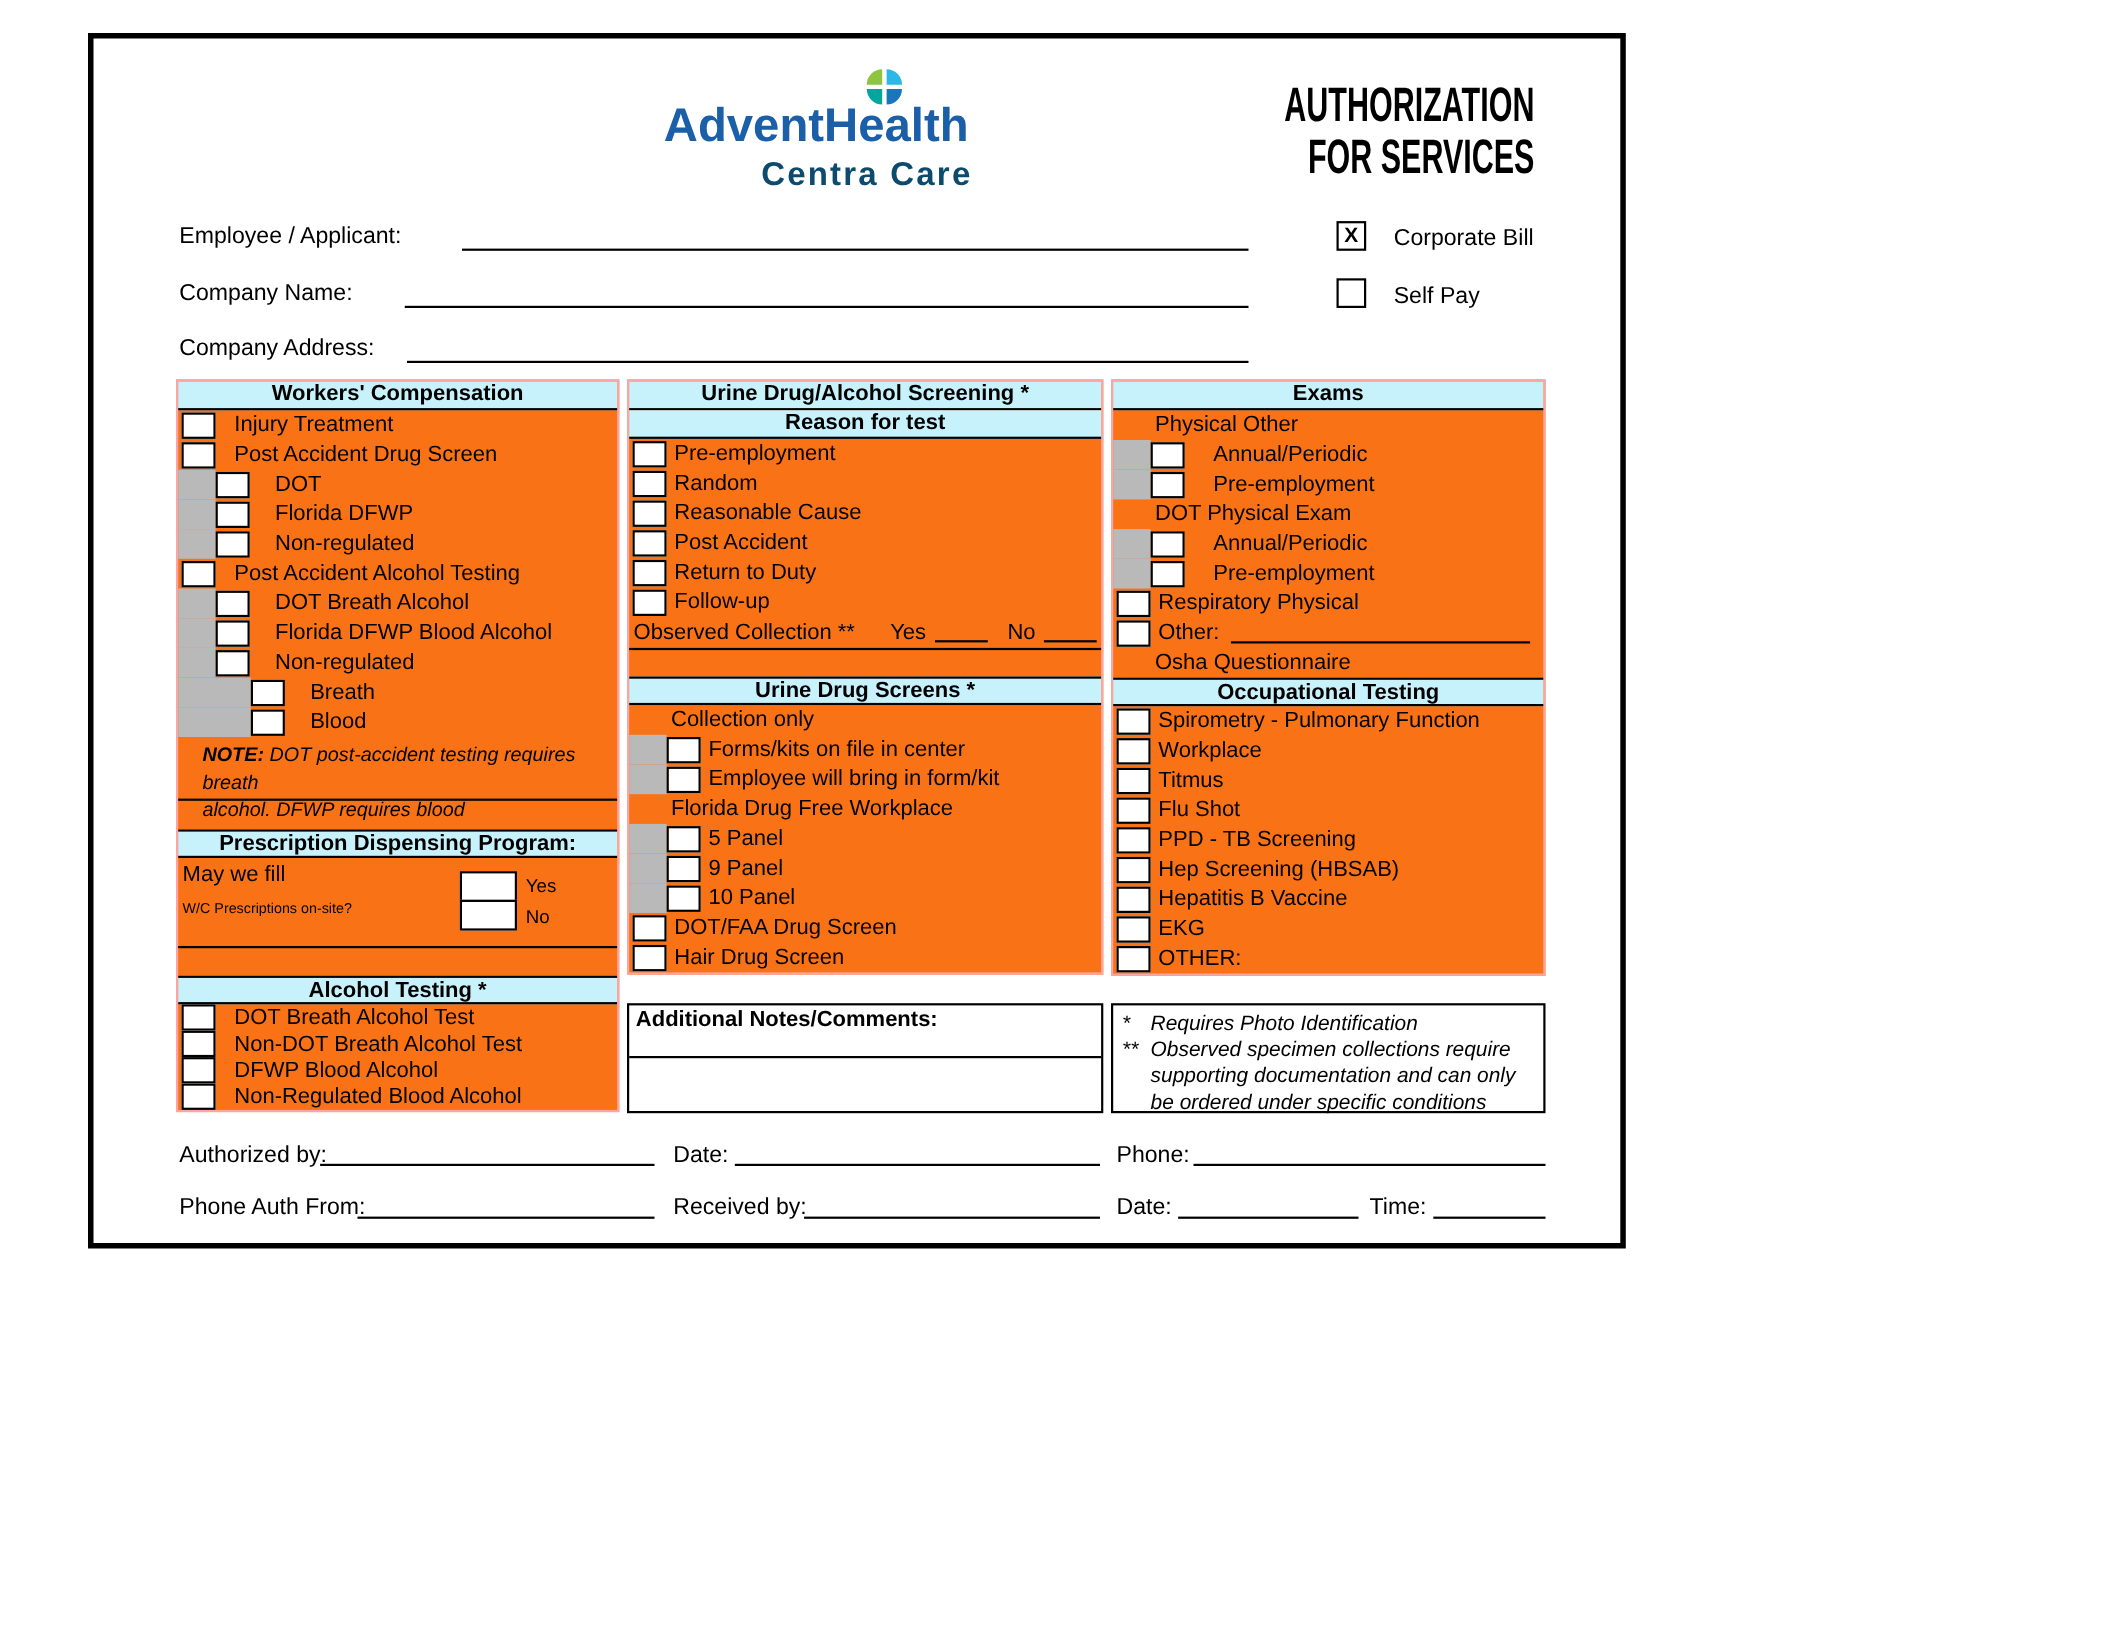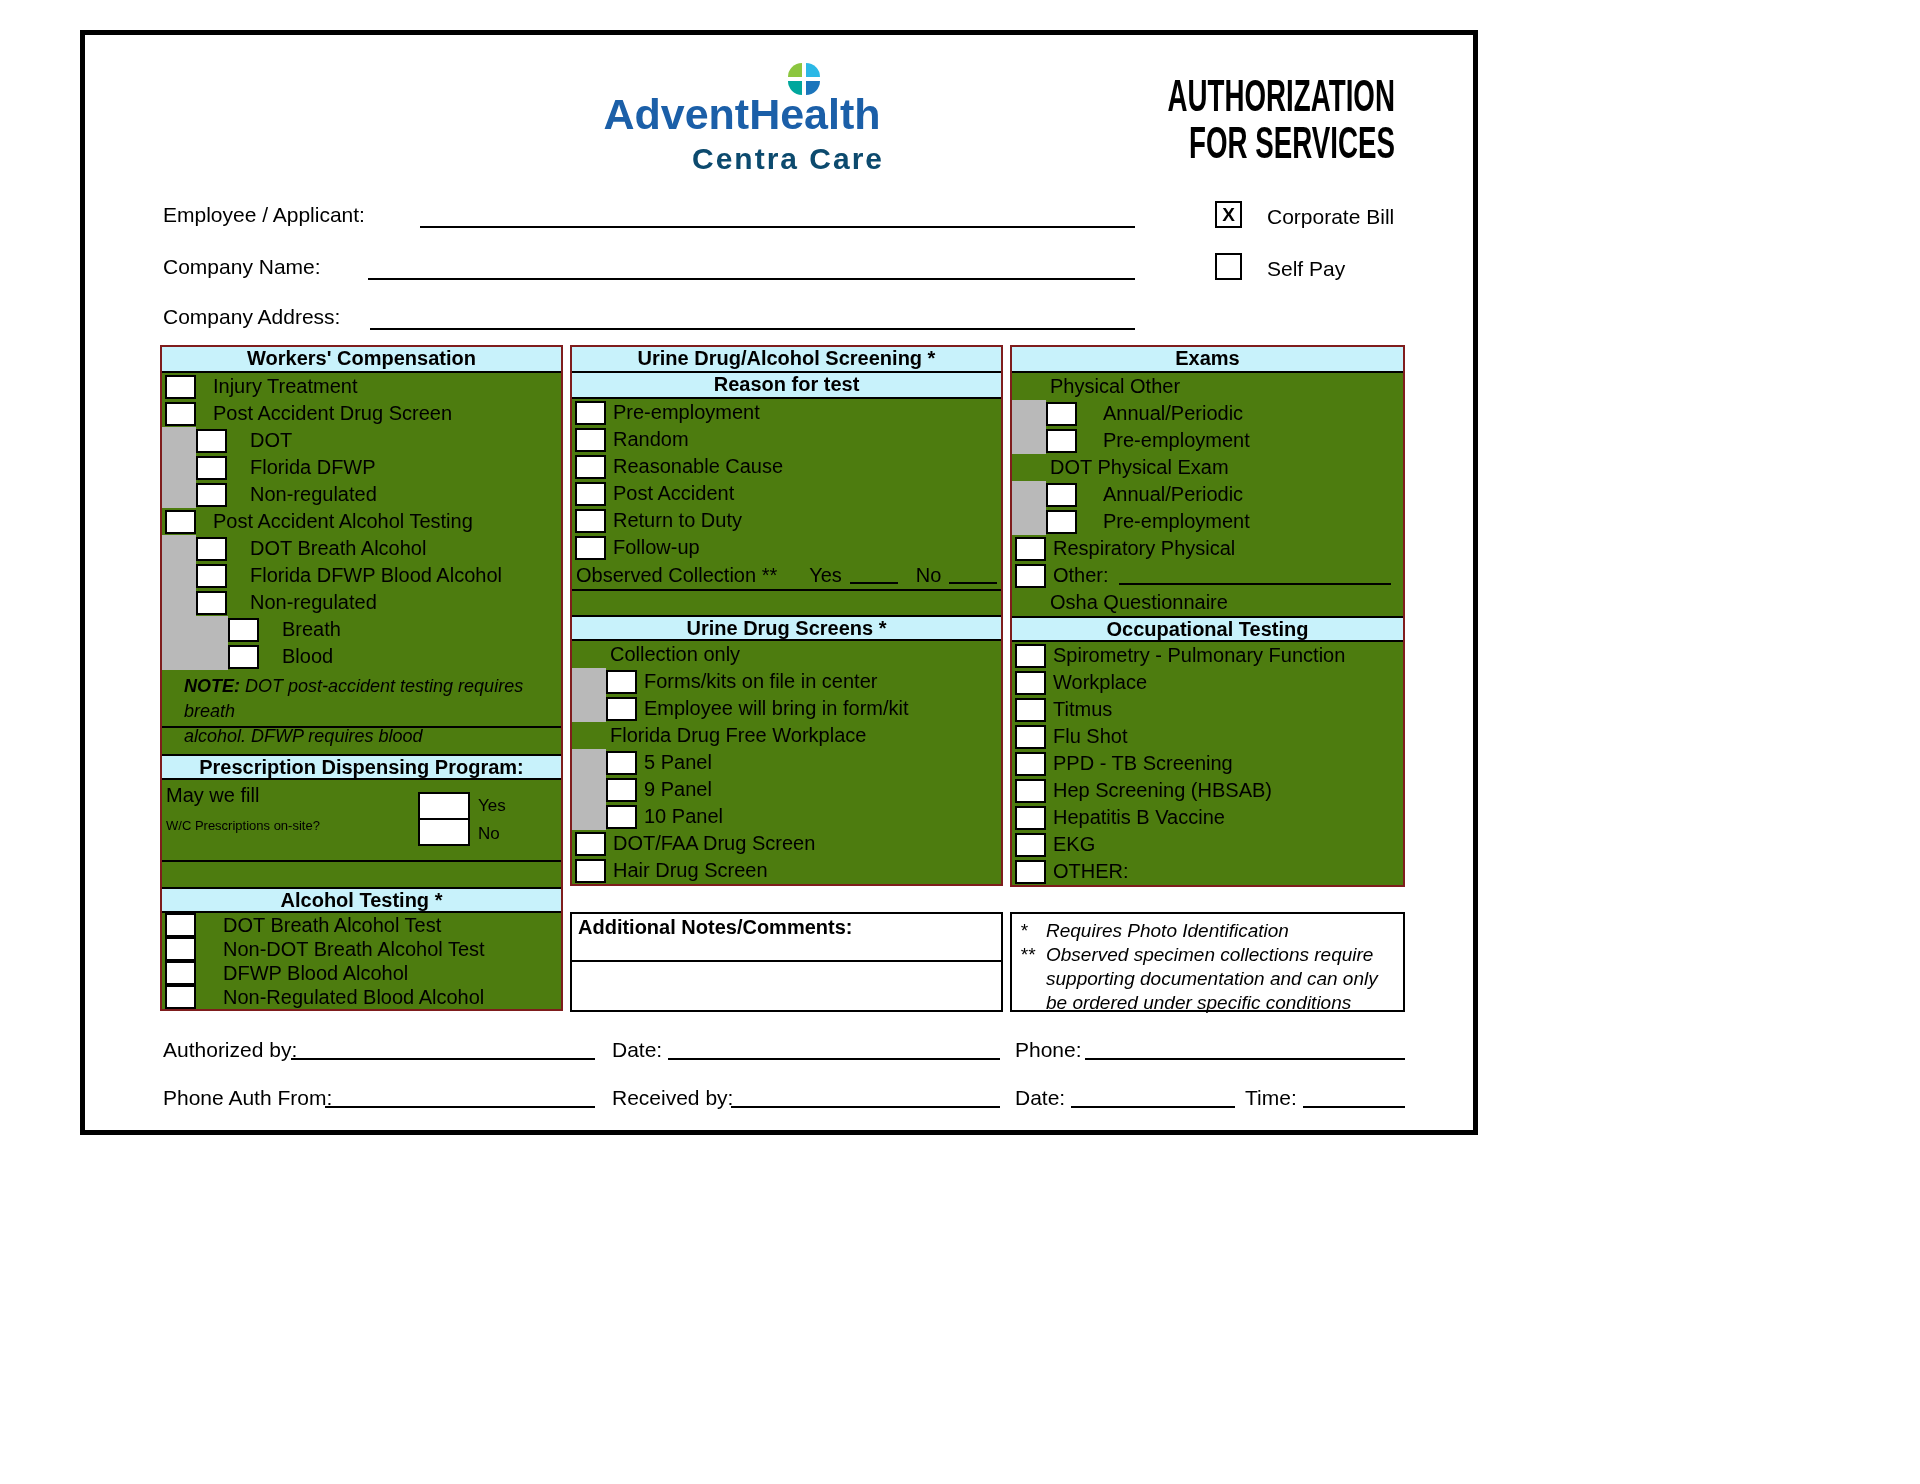--- a/index.html
+++ b/index.html
@@ -22,26 +22,26 @@
   .title-line { font-size:44px; font-weight:bold; line-height:1.06; white-space:nowrap;
                 transform:scaleX(0.63); transform-origin:100% 50%; }
 
   
   .flabel { position:absolute; font-size:21px; white-space:nowrap; }
   .fline { position:absolute; height:23px; border-bottom:2px solid #000; }
   .bill-box { position:absolute; width:27px; height:27px; border:2.4px solid #000;
               display:flex; align-items:center; justify-content:center; font-weight:bold; font-size:19px; }
 
   
-  .col { position:absolute; border:2px solid #7f1d1d; background:#4d7c0f; }
+  .col { position:absolute; border:2px solid #fca5a5; background:#f97316; }
   .sect-h { height:26px; line-height:23px; text-align:center; font-weight:bold; font-size:20px;
             background:#c8f2fb; border-bottom:2px solid #000; }
   .sect-h.mid { border-top:2px solid #000; }
   .crow { display:flex; align-items:center; height:27px; }
-  .tight .crow { height:24px;gap:10px; }
+  .tight .crow { height:24px; }
   .graycell { background:#b9b9b9; height:100%; flex:none; }
   .w34 { width:34px; } .w66 { width:66px; }
   .cbx { width:31px; height:24px; border:2px solid #000; flex:none; margin-left:3px; background:#fff; }
   .graycell + .cbx { margin-left:0; }
   .rlbl { font-size:20px; margin-left:7px; white-space:nowrap; }
   .col1rows .rlbl { margin-left:17px; }
   .col1rows .graycell ~ .rlbl { margin-left:23px; }
   .col3rows .graycell ~ .rlbl { margin-left:26px; }
   .rows .rlbl.plain { margin-left:38px; }
   .fill-line { flex:1; height:18px; border-bottom:2px solid #000; margin:0 12px 0 10px; }

